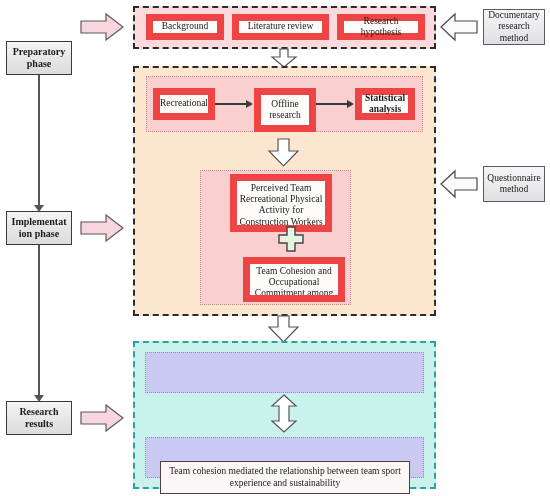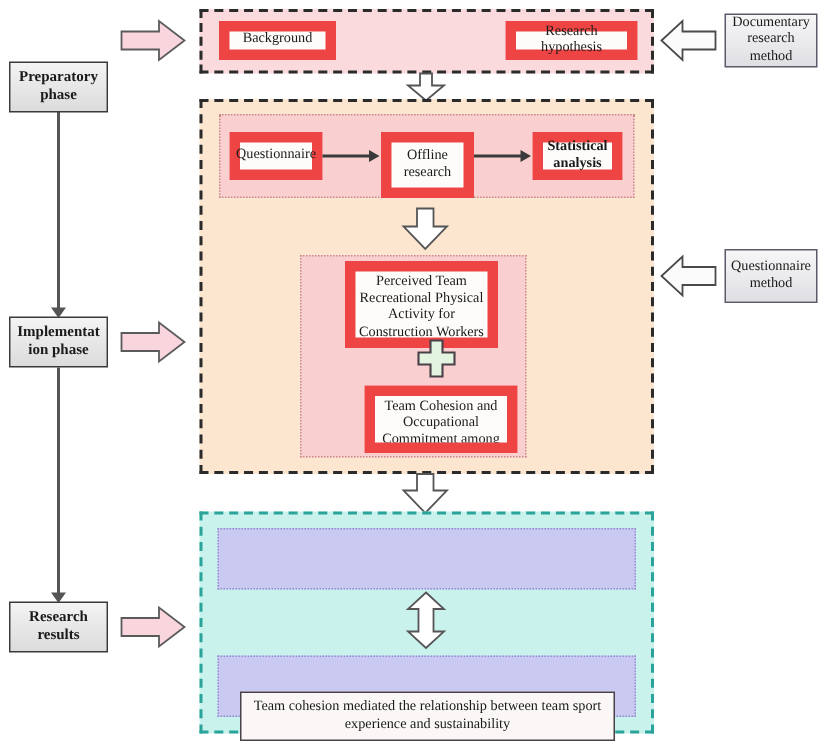--- a/index.html
+++ b/index.html
@@ -153,38 +153,39 @@
   </svg>
 
   <svg class="glyph" style="left:80px; top:404px;" width="44" height="28" viewBox="0 0 44 28">
     <polygon points="1,8 26,8 26,1 43,14 26,27 26,20 1,20" fill="#f9d5de" stroke="#5b5b5b" stroke-width="1.2" stroke-linejoin="miter"></polygon>
   </svg>
 
   <div class="outer-dash sec1-outer" style="left:133px; top:6px; width:303px; height:43px;"></div>
 
   <div class="node white-box" style="left:146px; top:14px; width:78px; height:26px;">Background</div>
 
+  <div class="node white-box" style="left:232px; top:14px; width:97px; height:26px;">Literature review</div>
 
   <div class="node white-box" style="left:337px; top:14px; width:88px; height:26px;">Research hypothesis</div>
 
   <svg class="glyph" style="left:440px; top:13px;" width="38" height="28" viewBox="0 0 38 28">
     <polygon points="1,14 15,1 15,8 37,8 37,20 15,20 15,27" fill="#fbfbfb" stroke="#4a4a4a" stroke-width="1.2" stroke-linejoin="miter"></polygon>
   </svg>
 
   <div class="node method-box" style="left:483px; top:9px; width:62px; height:36px;">Documentary research method</div>
 
   <svg class="glyph" style="left:271px; top:49px;" width="26" height="19" viewBox="0 0 26 19">
     <polygon points="9,0 17,0 17,8 25,8 13,18 1,8 9,8" fill="#ffffff" stroke="#555555" stroke-width="1.2" stroke-linejoin="miter"></polygon>
   </svg>
 
   <div class="outer-dash sec2-outer" style="left:133px; top:66px; width:303px; height:250px;"></div>
 
   <div class="sec2-inner" style="left:146px; top:76px; width:277px; height:56px;"></div>
 
-  <div class="node white-box" style="left:153px; top:88px; width:62px; height:32px;">Questionnaire</div>
+  <div class="node white-box" style="left:153px; top:88px; width:62px; height:32px;">Recreational</div>
 
   <div class="hline" style="left:215px; top:103px; width:32px;"></div>
   <div class="arrowhead-right" style="left:246px; top:99.5px;"></div>
 
   <div class="node white-box" style="left:254px; top:88px; width:62px; height:44px;">Offline research</div>
 
   <div class="hline" style="left:316px; top:103px; width:32px;"></div>
   <div class="arrowhead-right" style="left:347px; top:99.5px;"></div>
 
   <div class="node white-box" style="left:355px; top:88px; width:60px; height:32px;font-weight:bold;">Statistical analysis</div>

